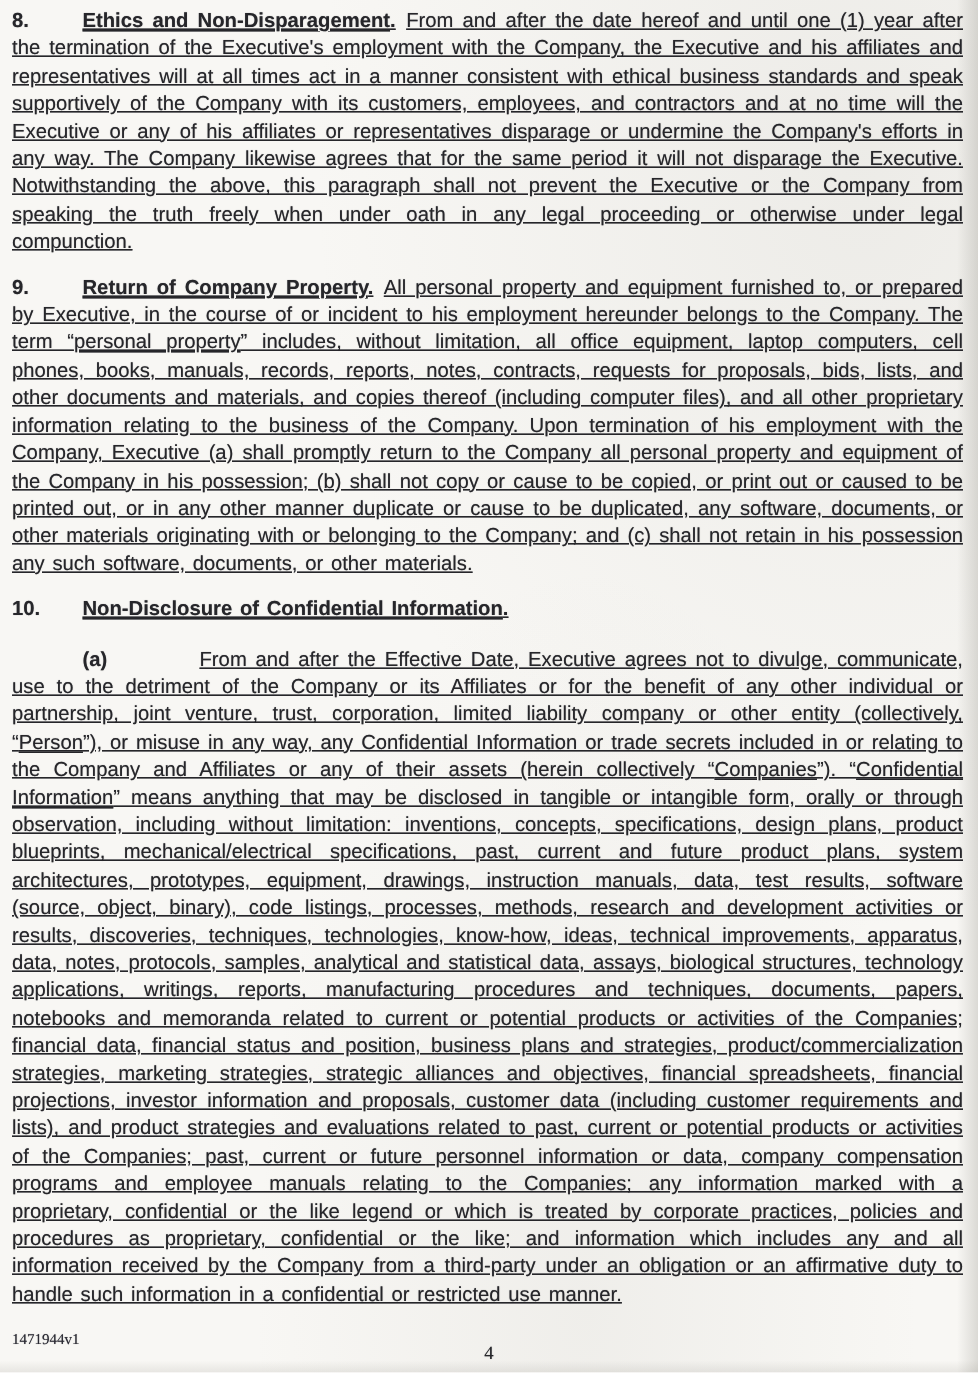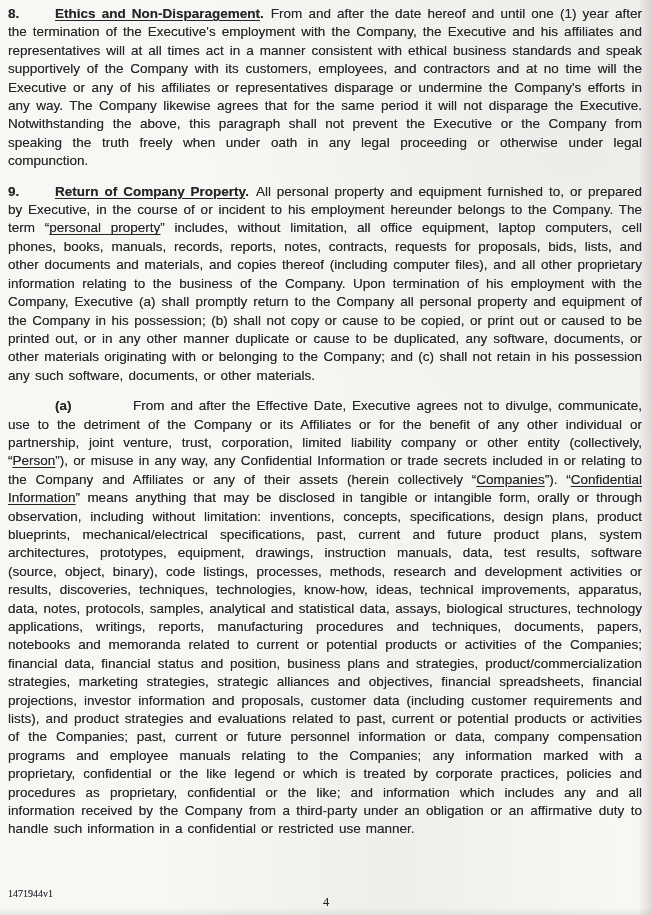--- a/index.html
+++ b/index.html
@@ -21,20 +21,21 @@
       radial-gradient(ellipse at 88% 12%, rgba(185,183,175,0.18), rgba(185,183,175,0) 45%),
       radial-gradient(ellipse at 60% 95%, rgba(185,183,175,0.14), rgba(185,183,175,0) 40%),
       #f8f7f4;
   }
 
   .content {
     position: absolute;
     top: 5px;
     left: 8px;
     right: 10px;
+    text-decoration: underline;
   }
 
   p.para {
     margin: 0 0 12px 0;
     text-align: justify;
     word-spacing: 1.4px;
   }
 
   .num {
     display: inline-block;
@@ -93,20 +94,23 @@
   <div class="content">
 
     <p class="para">
       <span class="num">8.</span><span class="heading">Ethics and Non-Disparagement</span><span class="sep">.</span><span class="body-seg"><span>From and after the date hereof and until one (1) year after the termination of the Executive's employment with the Company, the Executive and his affiliates and representatives will at all times act in a manner consistent with ethical business standards and speak supportively of the Company with its customers, employees, and contractors and at no time will the Executive or any of his affiliates or representatives disparage or undermine the Company's efforts in any way.  The Company likewise agrees that for the same period it will not disparage the Executive.  Notwithstanding the above, this paragraph shall not prevent the Executive or the Company from speaking the truth freely when under oath in any legal proceeding or otherwise under legal compunction.</span></span>
     </p>
 
     <p class="para">
       <span class="num">9.</span><span class="heading">Return of Company Property</span><span class="sep">.</span><span class="body-seg"><span>All personal property and equipment furnished to, or prepared by Executive, in the course of or incident to his employment hereunder belongs to the Company.  The term “</span><span class="u">personal property</span><span>” includes, without limitation, all office equipment, laptop computers, cell phones, books, manuals, records, reports, notes, contracts, requests for proposals, bids, lists, and other documents and materials, and copies thereof (including computer files), and all other proprietary information relating to the business of the Company.  Upon termination of his employment with the Company, Executive (a) shall promptly return to the Company all personal property and equipment of the Company in his possession; (b) shall not copy or cause to be copied, or print out or caused to be printed out, or in any other manner duplicate or cause to be duplicated, any software, documents, or other materials originating with or belonging to the Company; and (c) shall not retain in his possession any such software, documents, or other materials.</span></span>
     </p>
 
+    <p class="para" style="margin-bottom:15px;">
+      <span class="num">10.</span><span class="heading">Non-Disclosure of Confidential Information</span><span class="sep">.</span>
+    </p>
 
     <p class="para">
       <span class="sub-label">(a)</span><span class="body-seg"><span>From and after the Effective Date, Executive agrees not to divulge, communicate, use to the detriment of the Company or its Affiliates or for the benefit of any other individual or partnership, joint venture, trust, corporation, limited liability company or other entity (collectively, “</span><span class="u">Person</span><span>”), or misuse in any way, any Confidential Information or trade secrets included in or relating to the Company and Affiliates or any of their assets (herein collectively “</span><span class="u">Companies</span><span>”).  “</span><span class="u">Confidential Information</span><span>” means anything that may be disclosed in tangible or intangible form, orally or through observation, including without limitation:  inventions, concepts, specifications, design plans, product blueprints, mechanical/electrical specifications, past, current and future product plans, system architectures, prototypes, equipment, drawings, instruction manuals, data, test results, software (source, object, binary), code listings, processes, methods, research and development activities or results, discoveries, techniques, technologies, know-how, ideas, technical improvements, apparatus, data, notes, protocols, samples, analytical and statistical data, assays, biological structures, technology applications, writings, reports, manufacturing procedures and techniques, documents, papers, notebooks and memoranda related to current or potential products or activities of the Companies; financial data, financial status and position, business plans and strategies, product/commercialization strategies, marketing strategies, strategic alliances and objectives, financial spreadsheets, financial projections, investor information and proposals, customer data (including customer requirements and lists), and product strategies and evaluations related to past, current or potential products or activities of the Companies; past, current or future personnel information or data, company compensation programs and employee manuals relating to the Companies; any information marked with a proprietary, confidential or the like legend or which is treated by corporate practices, policies and procedures as proprietary, confidential or the like; and information which includes any and all information received by the Company from a third-party under an obligation or an affirmative duty to handle such information in a confidential or restricted use manner.</span></span>
     </p>
 
   </div>
 
   <div class="footer-id">1471944v1</div>
   <div class="page-num">4</div>
 </div>

